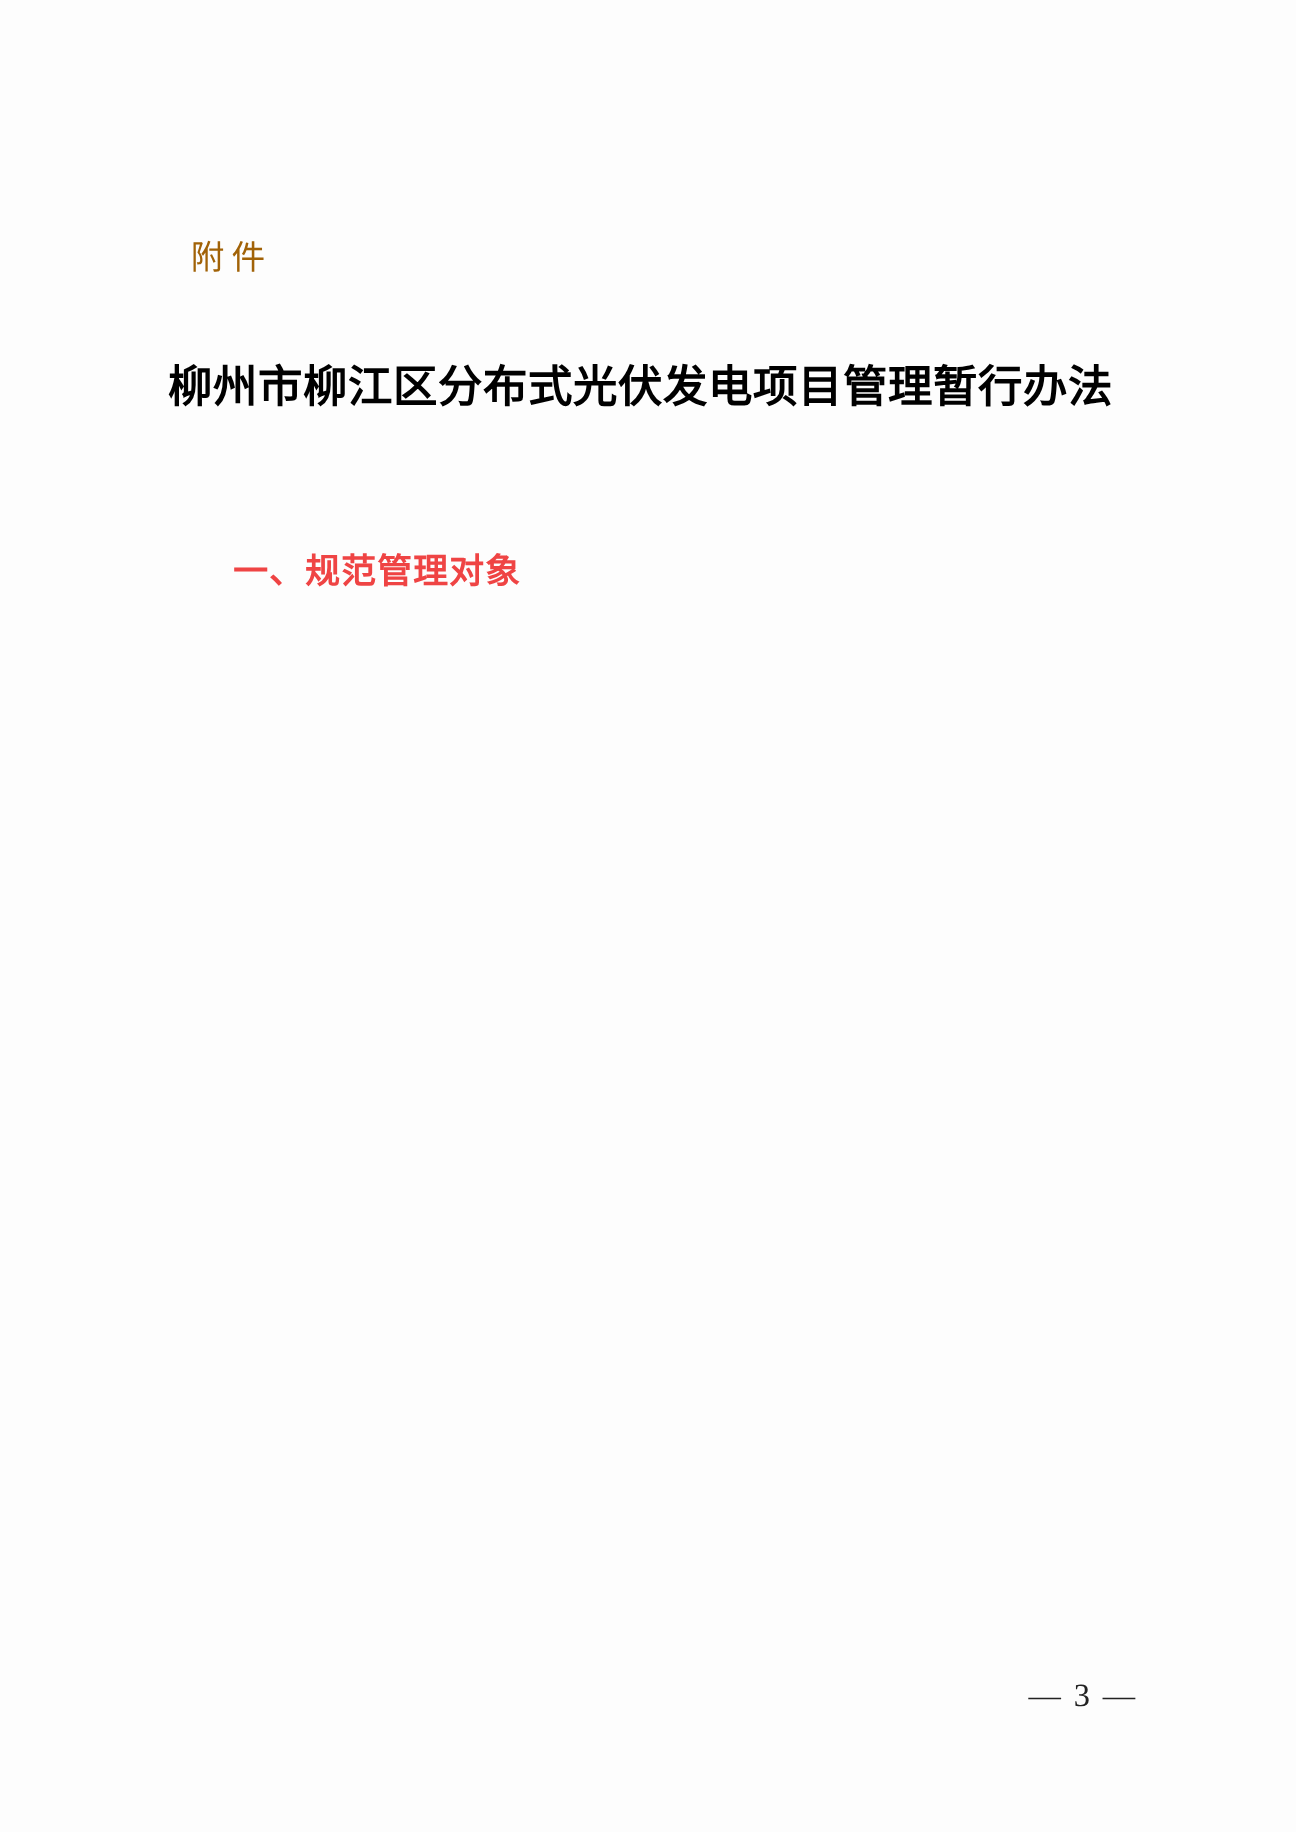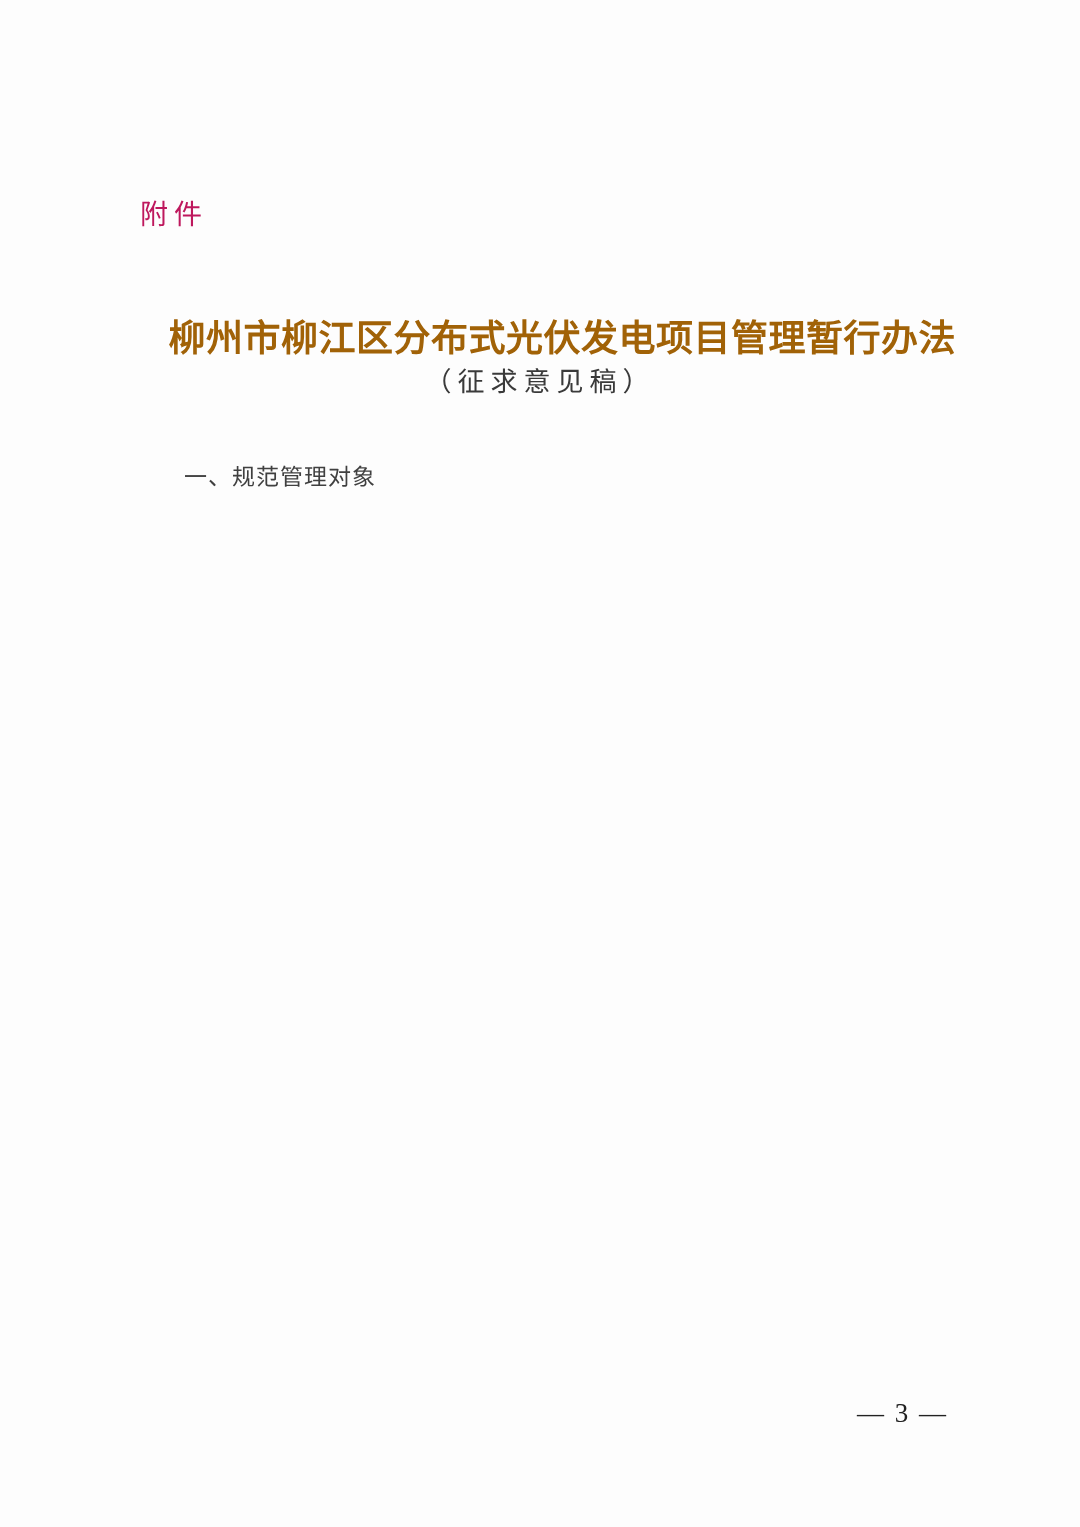--- a/index.html
+++ b/index.html
@@ -12,38 +12,38 @@
     width: 1080px;
     height: 1527px;
     margin: 0 auto;
     background: #fdfdfd;
     overflow: hidden;
     font-family: "Liberation Serif", "DejaVu Serif", serif;
     color: #3c3c3c;
   }
   .attachment {
     position: absolute;
-    left: 140px;
+    left: 159px;
     top: 192px;
     font-size: 28px;
     letter-spacing: 6px;
-    color: #be185d;
+    color: #a16207;
   }
   .doc-title {
     position: absolute;
     left: 140px;
     top: 292px;
     width: 800px;
-    margin: 16px;
-    text-align: right;
+    margin: 0;
+    text-align: left;
     white-space: nowrap;
     font-family: "Liberation Sans", "DejaVu Sans", sans-serif;
     font-weight: bold;
     font-size: 37px;
-    color: #a16207;
+    color: #000000;
     letter-spacing: 0.5px;
   }
   .doc-subtitle {
     position: absolute;
     left: 140px;
     top: 360px;
     width: 800px;
     text-align: center;
     font-size: 27px;
     letter-spacing: 6px;
@@ -62,45 +62,44 @@
     color: #3c3c3c;
   }
   .para {
     margin: 0;
     text-indent: 2em;
   }
   .section-heading {
     margin: 0;
     text-indent: 1.7em;
     font-family: "Liberation Sans", "DejaVu Sans", sans-serif;
-    font-weight: normal;
-    font-size: 23px;
+    font-weight: bold;
+    font-size: 29px;
     line-height: 51px;
-    color: #404040;
+    color: #ef4444;
     letter-spacing: 1px;
   }
   .page-number {
     position: absolute;
     right: 132px;
     top: 1398px;
     font-size: 27px;
     letter-spacing: 2px;
     color: #222222;
   }
 </style>
 </head>
 <body>
 
 <div class="page">
 
   <div class="attachment">附件</div>
 
   <h1 class="doc-title">柳州市柳江区分布式光伏发电项目管理暂行办法</h1>
 
-  <div class="doc-subtitle">（征求意见稿）</div>
 
   <div class="doc-body">
     <h2 class="section-heading">一、规范管理对象</h2>
   </div>
 
   <div class="page-number">— 3 —</div>
 
 </div>
 
 </body></html>

